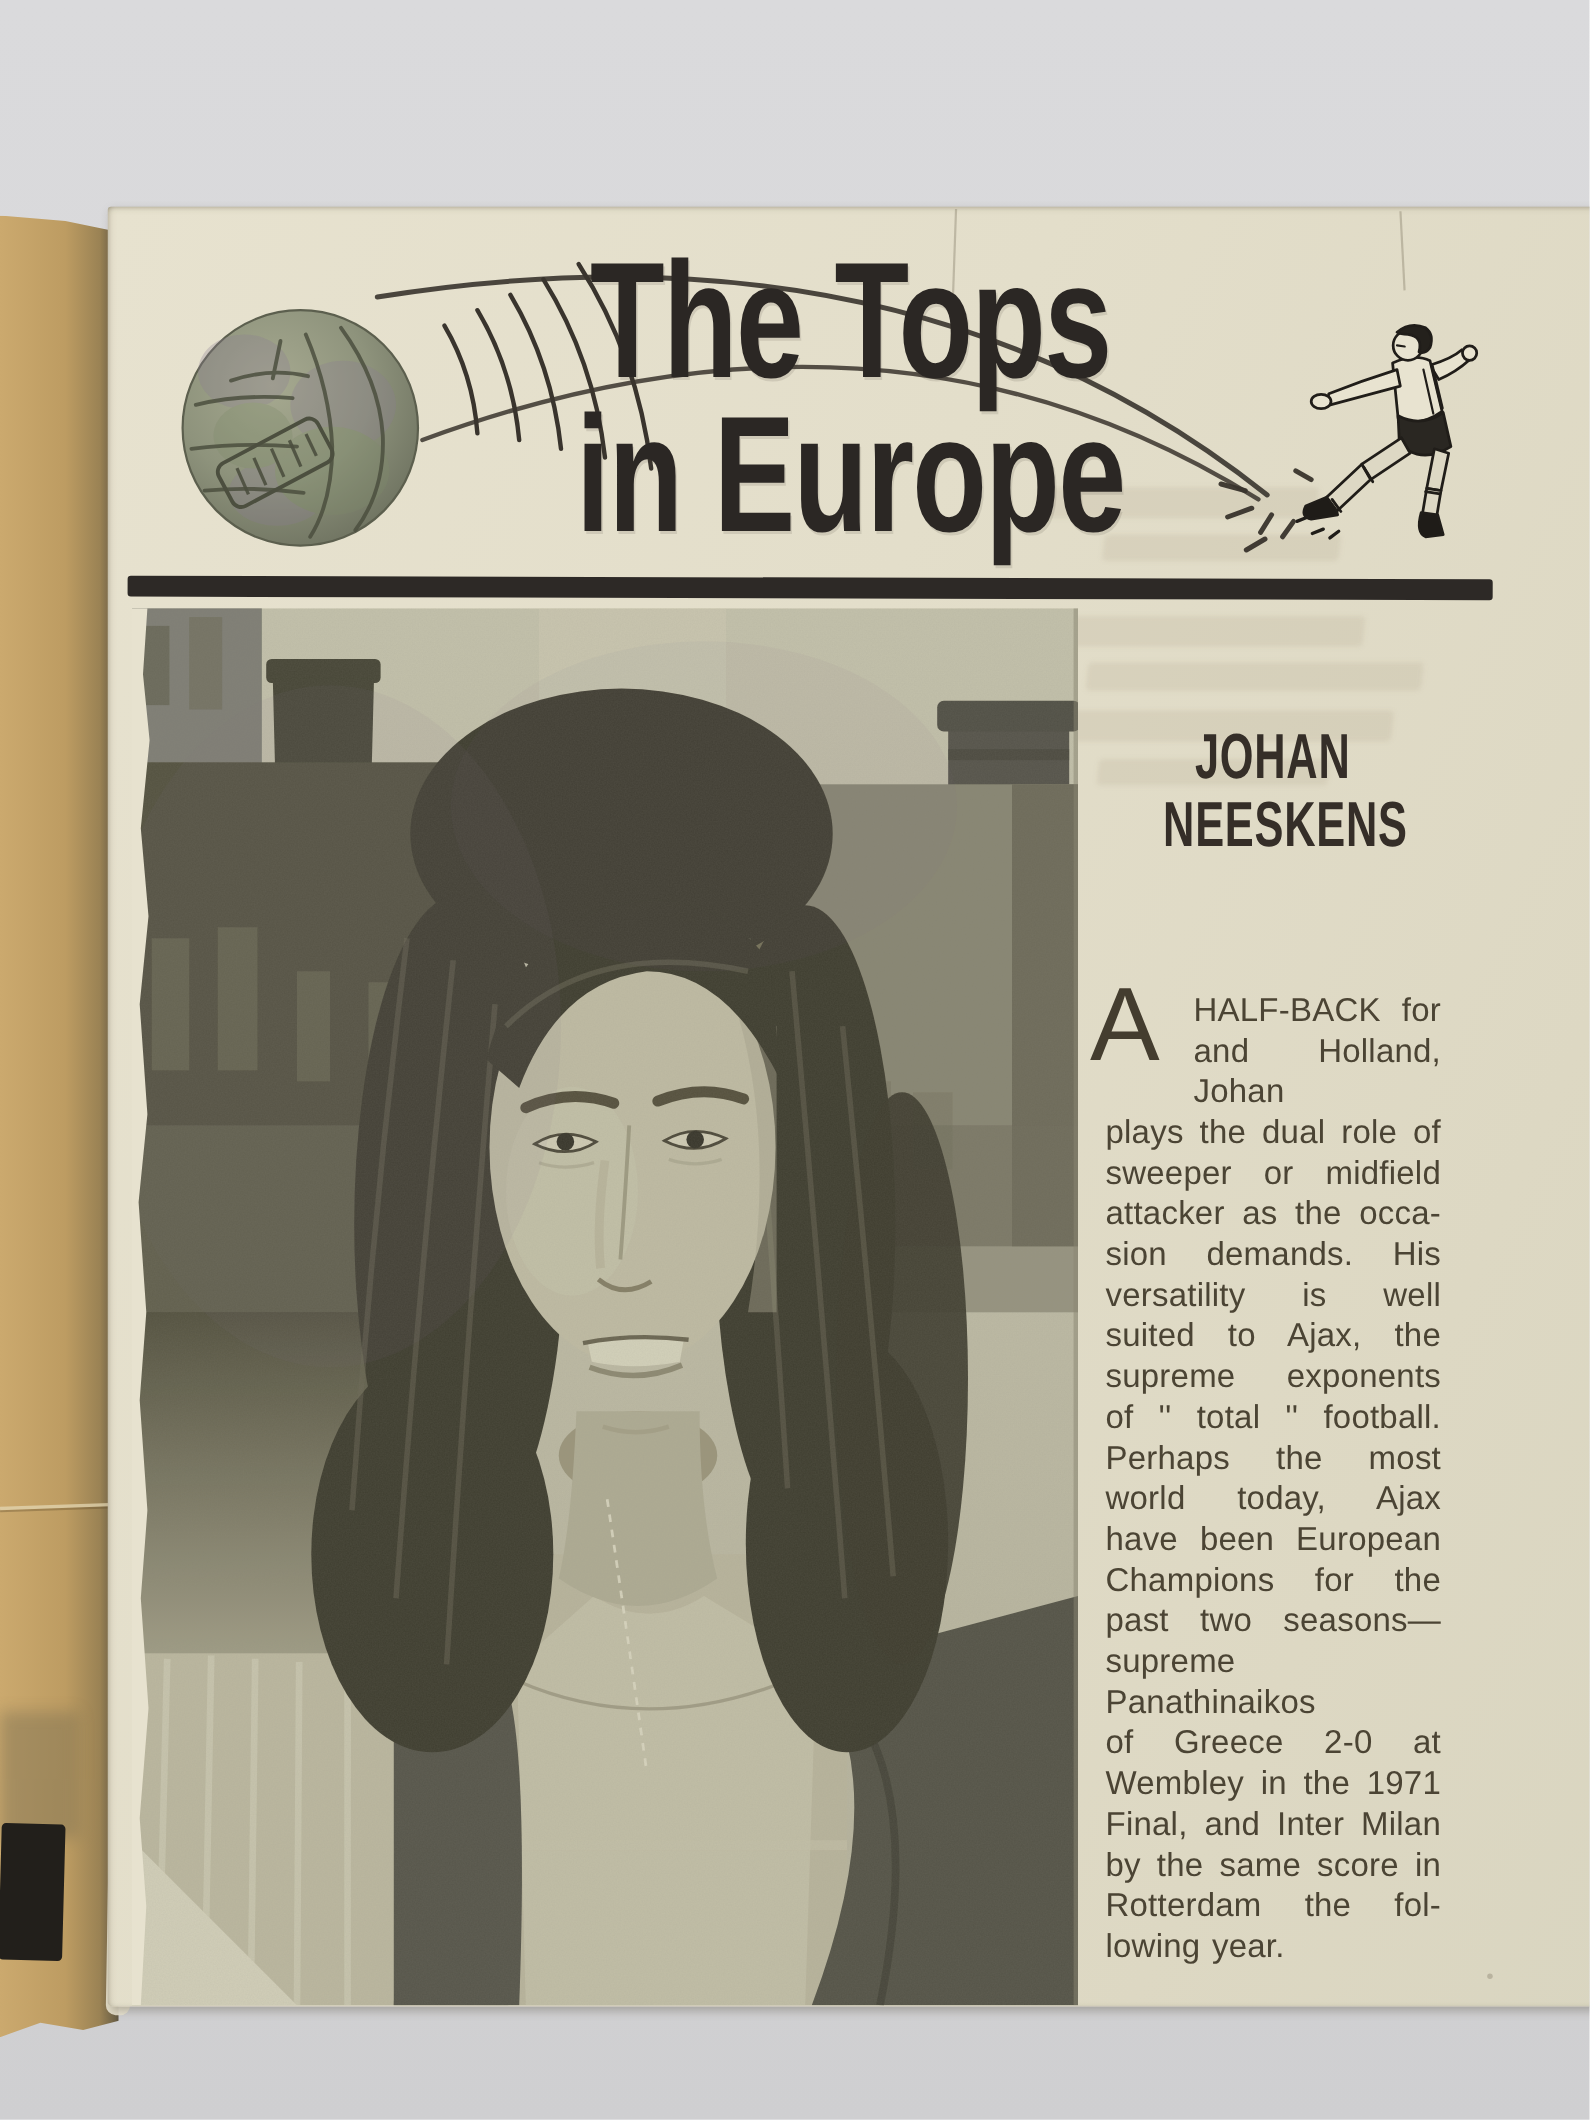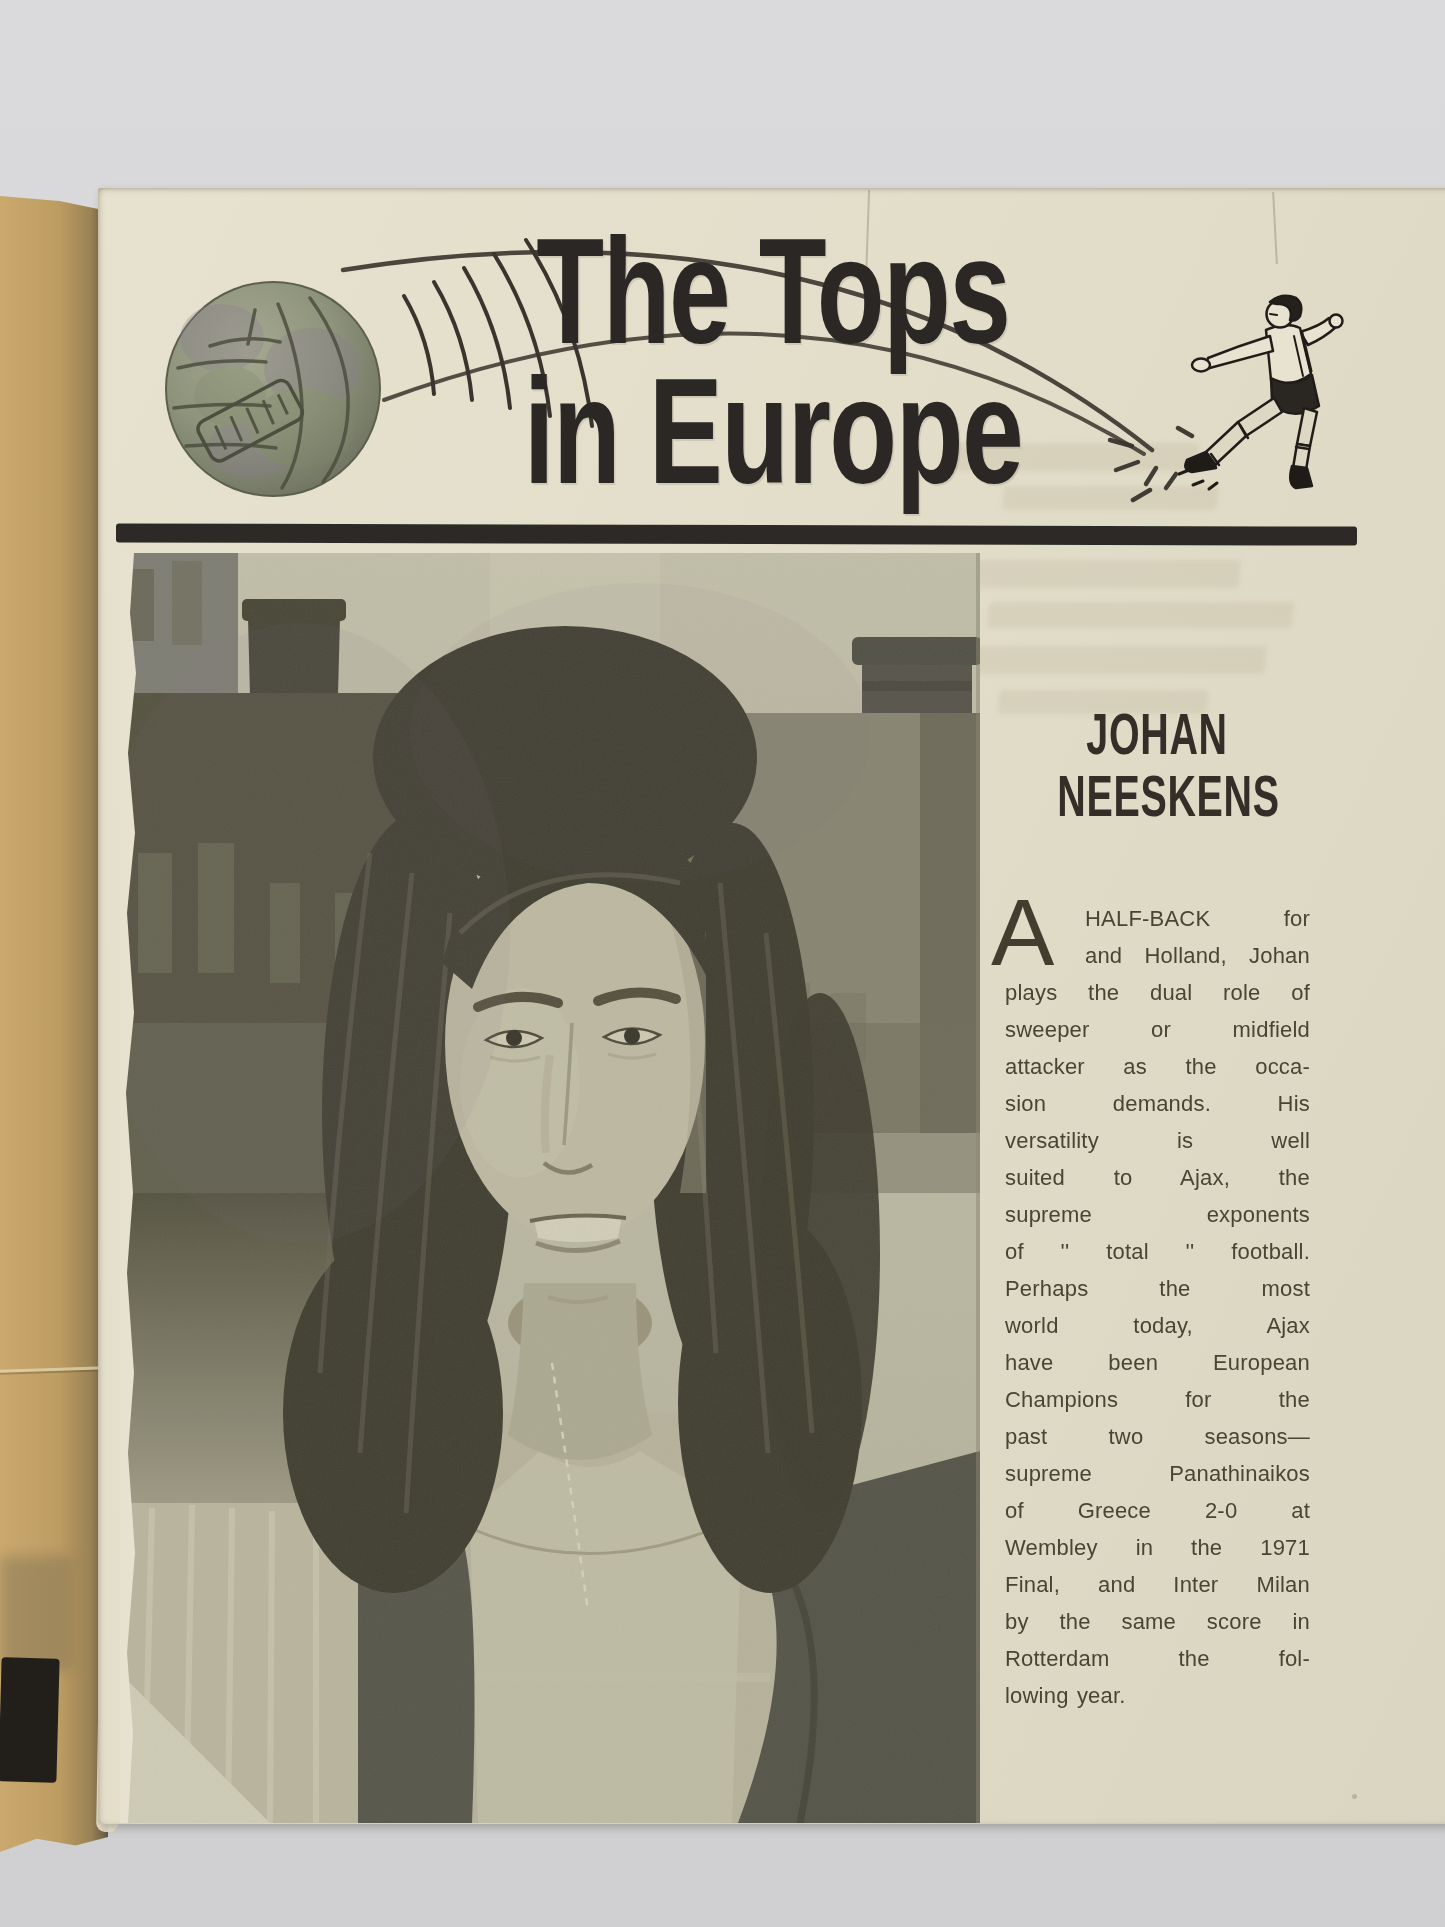--- a/index.html
+++ b/index.html
@@ -47,27 +47,27 @@
   }
   
   #photo{left:22px;top:365px;width:860px;height:1270px;z-index:1;}
   .ghost{background:rgba(128,106,74,.10);filter:blur(2.5px);transform:skewX(-6deg);border-radius:4px;z-index:0;}
   #ghost-1{left:845px;top:255px;width:255px;height:28px;}
   #ghost-2{left:905px;top:298px;width:215px;height:24px;}
   #ghost-3{left:872px;top:372px;width:270px;height:28px;}
   #ghost-4{left:890px;top:414px;width:305px;height:26px;}
   #ghost-5{left:868px;top:458px;width:300px;height:28px;}
   #ghost-6{left:900px;top:502px;width:210px;height:24px;}
-  #column{left:907px;top:515px;width:305px;z-index:2;}
+  #column{left:907px;top:469px;width:305px;z-index:2;}
   .hline{text-align:center;color:#352e28;font-weight:bold;line-height:62px;font-size:58px;white-space:nowrap;}
   .hline span{display:inline-block;transform:scaleX(.68);letter-spacing:1px;}
   #body-block{position:absolute;left:907px;top:712px;width:305px;z-index:2;color:#4b4434;}
   #drop-cap{position:absolute;left:-14px;top:-8px;font-size:95px;line-height:80px;color:#443d2f;font-weight:400;}
   .bline{
-    font-size:22px;line-height:37px;letter-spacing:.2px;word-spacing:2px;
+    font-size:30px;line-height:37px;letter-spacing:.2px;word-spacing:2px;
     text-align:justify;text-align-last:justify;white-space:normal;color:#4b4434;
   }
   .bline:nth-child(1),.bline:nth-child(2){padding-left:80px;}
   .bline:last-child{text-align-last:left;}
 </style>
 </head>
 <body>
 
 <div class="abs" id="kraft">
   <div class="abs" id="kraft-crack"></div>

